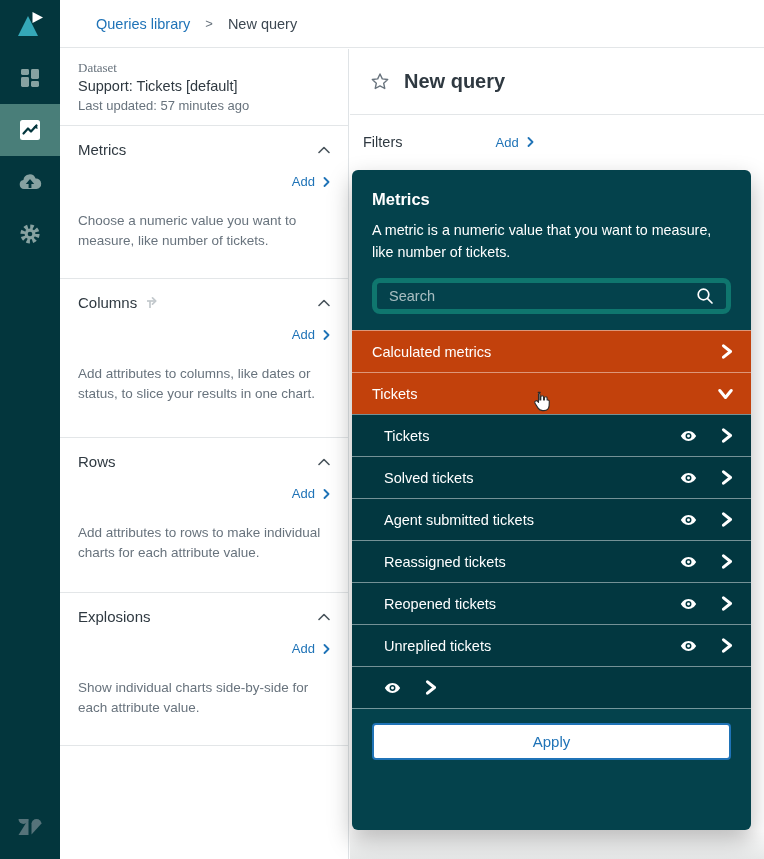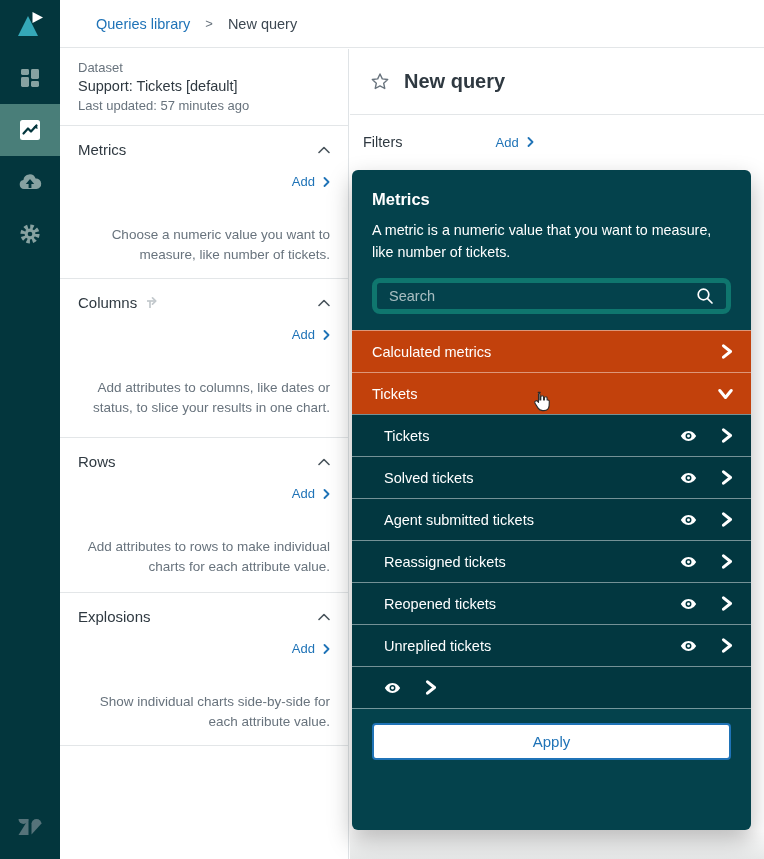--- a/index.html
+++ b/index.html
@@ -18,32 +18,32 @@
   
   .topbar { position:absolute; left:60px; top:0; width:704px; height:48px; background:#fff;
     border-bottom:1px solid #e3e6e8; display:flex; align-items:center; padding-left:36px; z-index:3; }
   .crumb-link { color:#1f73b7; font-size:14.5px; text-decoration:none; cursor:pointer; }
   .crumb-sep { color:#68737d; font-size:13px; margin:0 15px; }
   .crumb-current { color:#3d4852; font-size:14.5px; }
   
   .left-panel { position:absolute; left:60px; top:49px; width:289px; bottom:0; background:#fff;
     border-right:1px solid #dfe3e6; z-index:2; }
   .dataset { height:77px; padding:9px 18px 0 18px; border-bottom:1px solid #e3e6e8; }
-  .dataset-label { font-size:13px; color:#68737d; line-height:19px; }
+  .dataset-label { font-size:13px; color:#68737d; line-height:19px;font-family:Liberation Serif, serif; }
   .dataset-name { font-size:14.5px; color:#2f3941; line-height:19px; }
   .dataset-updated { font-size:13px; color:#68737d; line-height:19px; }
   .section { padding:15px 18px 0 18px; border-bottom:1px solid #e3e6e8; position:relative; }
   .section.s1 { height:153px; } .section.s2 { height:159px; } .section.s3 { height:155px; } .section.s4 { height:153px; }
   .section-head { display:flex; align-items:center; }
   .section-title { font-size:15px; color:#2f3941; }
   .swap-icon { margin-left:8px; display:inline-flex; cursor:pointer; }
   .collapse-btn { margin-left:auto; display:inline-flex; cursor:pointer; }
   .add-row { margin-top:14px; text-align:right; }
   .add-link { color:#1f73b7; font-size:13px; cursor:pointer; display:inline-flex; align-items:center; gap:8px; }
-  .section-desc { margin-top:35px; font-size:13.5px; color:#68737d; line-height:1.45; max-width:258px;text-align:right; }
+  .section-desc { margin-top:21px; font-size:13.5px; color:#68737d; line-height:1.45; max-width:258px; }
   
   .main { position:absolute; left:350px; top:49px; right:0; bottom:0; background:#fff; }
   .q-header { height:66px; display:flex; align-items:center; padding-left:19px; border-bottom:1px solid #e3e6e8; }
   .q-title { font-size:20px; color:#2f3941; margin-left:13px; }
   .filters-row { height:54px; display:flex; align-items:center; padding-left:13px; }
   .filters-label { font-size:14.5px; color:#2f3941; }
   .filters-add { margin-left:93px; }
   .page-bottom { position:absolute; left:0; right:0; bottom:0; height:29px;
     background:linear-gradient(#ffffff, #e7e9e9); }
   

